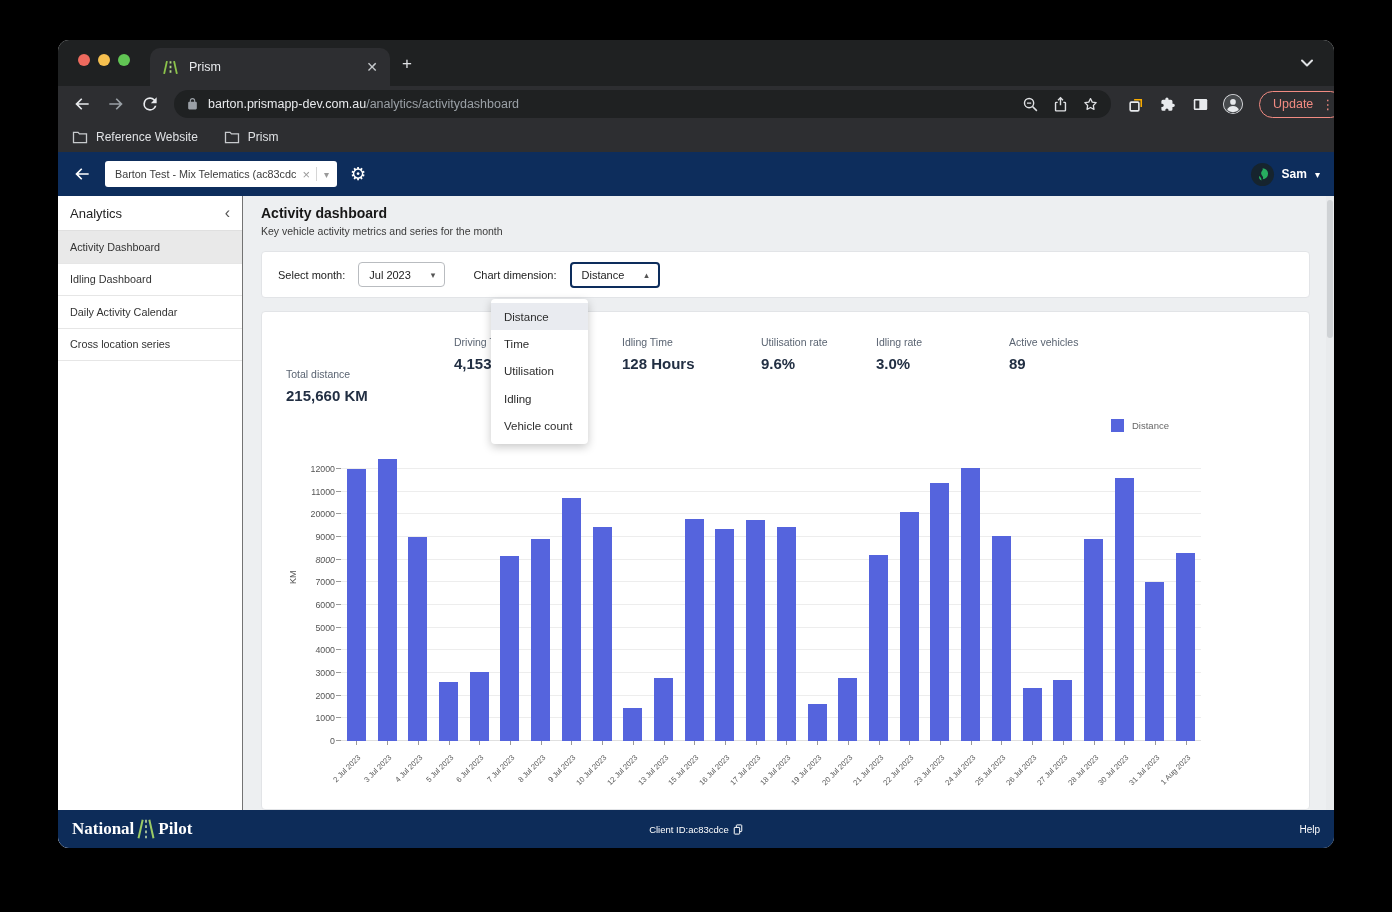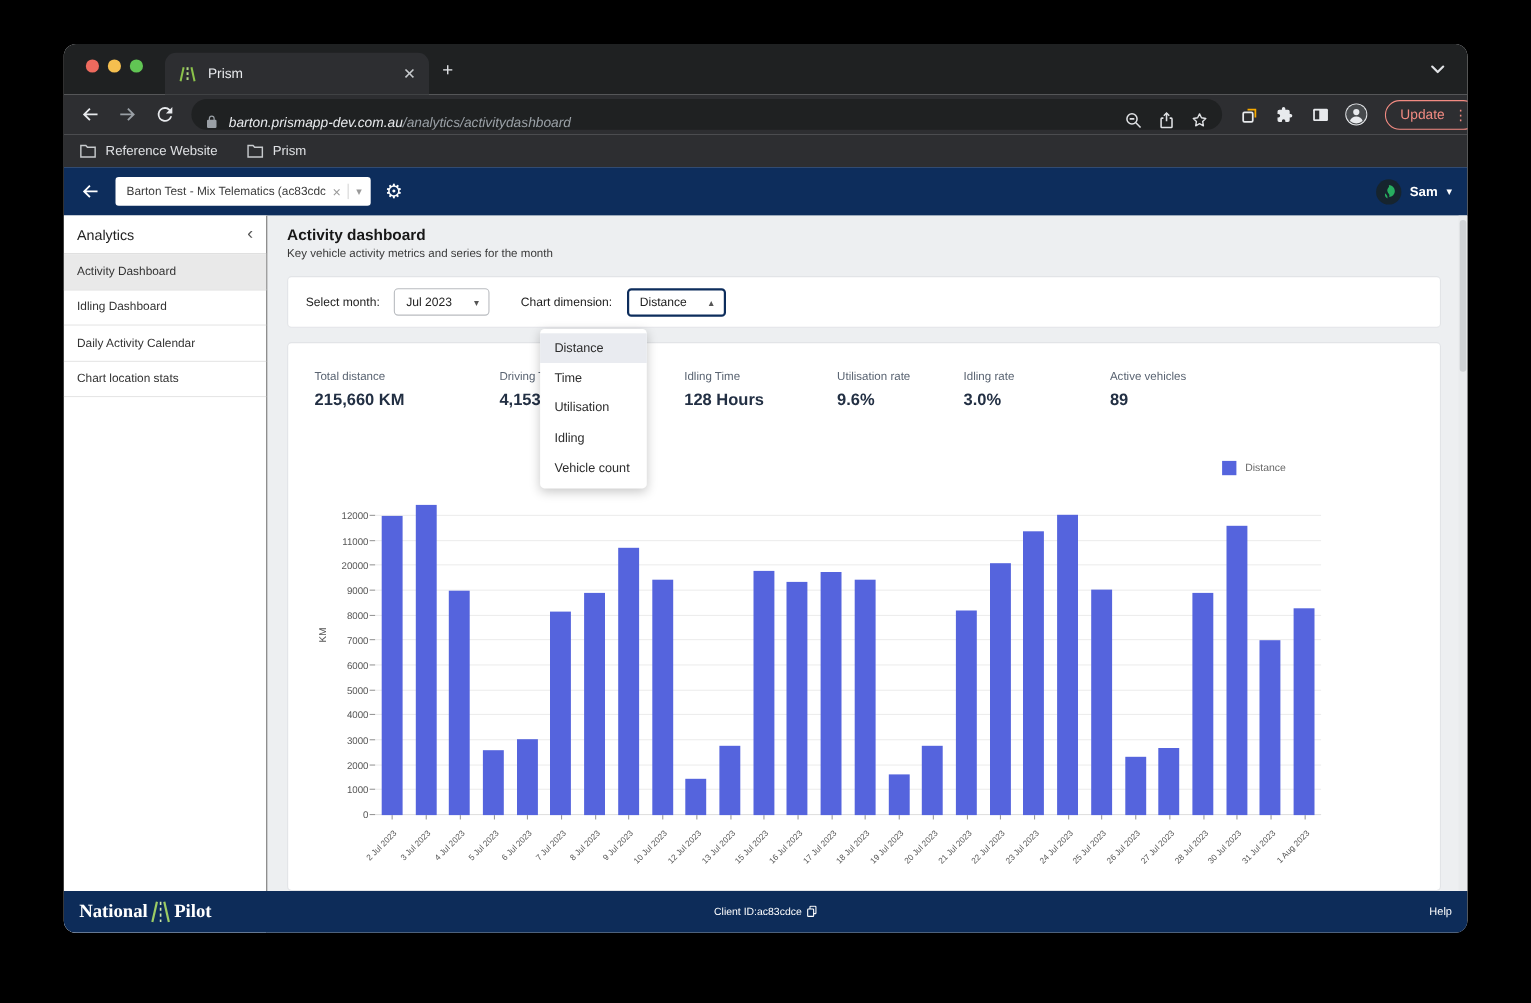--- a/index.html
+++ b/index.html
@@ -12,21 +12,21 @@
   .traffic span { width:12px; height:12px; border-radius:50%; display:block; }
   .tl-red{background:#ed6a5e;} .tl-yellow{background:#f5bf4f;} .tl-green{background:#61c554;}
   .tab { position:absolute; left:92px; top:8px; width:240px; height:38px; background:#2d2e31; border-radius:10px 10px 0 0; display:flex; align-items:center; padding:0 12px; }
   .tab-title { color:#e8eaed; font-size:12.5px; margin-left:10px; flex:1; }
   .tab-close { color:#c7cacd; font-size:14px; cursor:default; }
   .newtab-btn { position:absolute; left:344px; top:15px; color:#dfe1e4; font-size:17px; line-height:17px; }
   .strip-chevron { position:absolute; right:20px; top:17px; }
 
   .toolbar { position:absolute; left:0; top:46px; width:100%; height:36px; background:#2d2e31; display:flex; align-items:center; padding:0 14px; }
   .nav-ico { width:20px; height:20px; margin-right:14px; flex:none; }
-  .omnibox { height:28px; flex:none; width:937px; background:#1f2122; border-radius:14px; display:flex; align-items:flex-end; padding:0 12px; margin-right:14px;font-style:italic; }
+  .omnibox { height:28px; flex:none; width:937px; background:#1f2122; border-radius:14px; display:flex; align-items:center; padding:0 12px; margin-right:14px; }
   .omni-url { font-size:12.5px; margin-left:9px; flex:1; white-space:nowrap; overflow:hidden; }
   .omni-domain { color:#e8eaed; } .omni-path { color:#9aa0a6; }
   .omni-ico { width:17px; height:17px; margin-left:13px; flex:none; }
   .tb-right { display:flex; align-items:center; gap:13px; margin-left:2px; }
   .tb-ico { width:19px; height:19px; }
   .avatar-btn { width:20px; height:20px; border-radius:50%; background:#e8eaed; display:flex; align-items:center; justify-content:center; overflow:hidden; }
   .update-btn { height:27px; border:1.5px solid #f28b82; border-radius:14px; color:#f28b82; font-size:12.5px; display:flex; align-items:center; padding:0 9px 0 13px; gap:8px; margin-left:3px; }
   .update-dots { font-size:13px; letter-spacing:0; }
 
   .bookmarks { position:absolute; left:0; top:82px; width:100%; height:30px; background:#2d2e31; display:flex; align-items:center; padding:0 14px; gap:26px; }
@@ -229,21 +229,21 @@
   <div class="content">
     <div class="sidebar">
       <div class="sb-title">
         <span>Analytics</span>
         <span class="sb-collapse">‹</span>
       </div>
       <div id="sidebar-list">
           <div class="sb-item selected">Activity Dashboard</div>
           <div class="sb-item">Idling Dashboard</div>
           <div class="sb-item">Daily Activity Calendar</div>
-          <div class="sb-item">Chart location stats</div>
+          <div class="sb-item">Cross location series</div>
         </div>
     </div>
 
     <div class="page-title">Activity dashboard</div>
     <div class="page-subtitle">Key vehicle activity metrics and series for the month</div>
 
     <div class="card filter-card">
       <span class="fc-label">Select month:</span>
       <div class="select">
         <span>Jul 2023</span>
@@ -251,21 +251,21 @@
       </div>
       <span class="fc-label" style="margin-left:28px;">Chart dimension:</span>
       <div class="select focused">
         <span>Distance</span>
         <span class="sel-caret">▴</span>
       </div>
     </div>
 
     <div class="card main-card">
       <div class="stats" id="stats-row">
-          <div style="width: 168px;">
+          <div style="width: 168px; margin-top: 32px;">
             <div class="stat-label">Total distance</div>
             <div class="stat-value">215,660 KM</div>
           </div>
           <div style="width: 168px;">
             <div class="stat-label">Driving T</div>
             <div class="stat-value">4,153</div>
           </div>
           <div style="width: 139px;">
             <div class="stat-label">Idling Time</div>
             <div class="stat-value">128 Hours</div>
@@ -308,21 +308,21 @@
           <div class="ytick" style="bottom: 113.333px;"></div>
           <div class="ylabel" style="bottom: 108.333px;">5000</div>
           <div class="gridline" style="bottom: 136px;"></div>
           <div class="ytick" style="bottom: 136px;"></div>
           <div class="ylabel" style="bottom: 131px;">6000</div>
           <div class="gridline" style="bottom: 158.667px;"></div>
           <div class="ytick" style="bottom: 158.667px;"></div>
           <div class="ylabel" style="bottom: 153.667px;">7000</div>
           <div class="gridline" style="bottom: 181.333px;"></div>
           <div class="ytick" style="bottom: 181.333px;"></div>
-          <div class="ylabel" style="bottom: 176.333px;">8000</div>
+          <div class="ylabel" style="bottom: 176.333px; font-style: italic;">8000</div>
           <div class="gridline" style="bottom: 204px;"></div>
           <div class="ytick" style="bottom: 204px;"></div>
           <div class="ylabel" style="bottom: 199px; margin-top: 19px;">9000</div>
           <div class="gridline" style="bottom: 226.667px;"></div>
           <div class="ytick" style="bottom: 226.667px;"></div>
           <div class="ylabel" style="bottom: 221.667px;">20000</div>
           <div class="gridline" style="bottom: 249.333px;"></div>
           <div class="ytick" style="bottom: 249.333px;"></div>
           <div class="ylabel" style="bottom: 244.333px;">11000</div>
           <div class="gridline" style="bottom: 272px;"></div>

